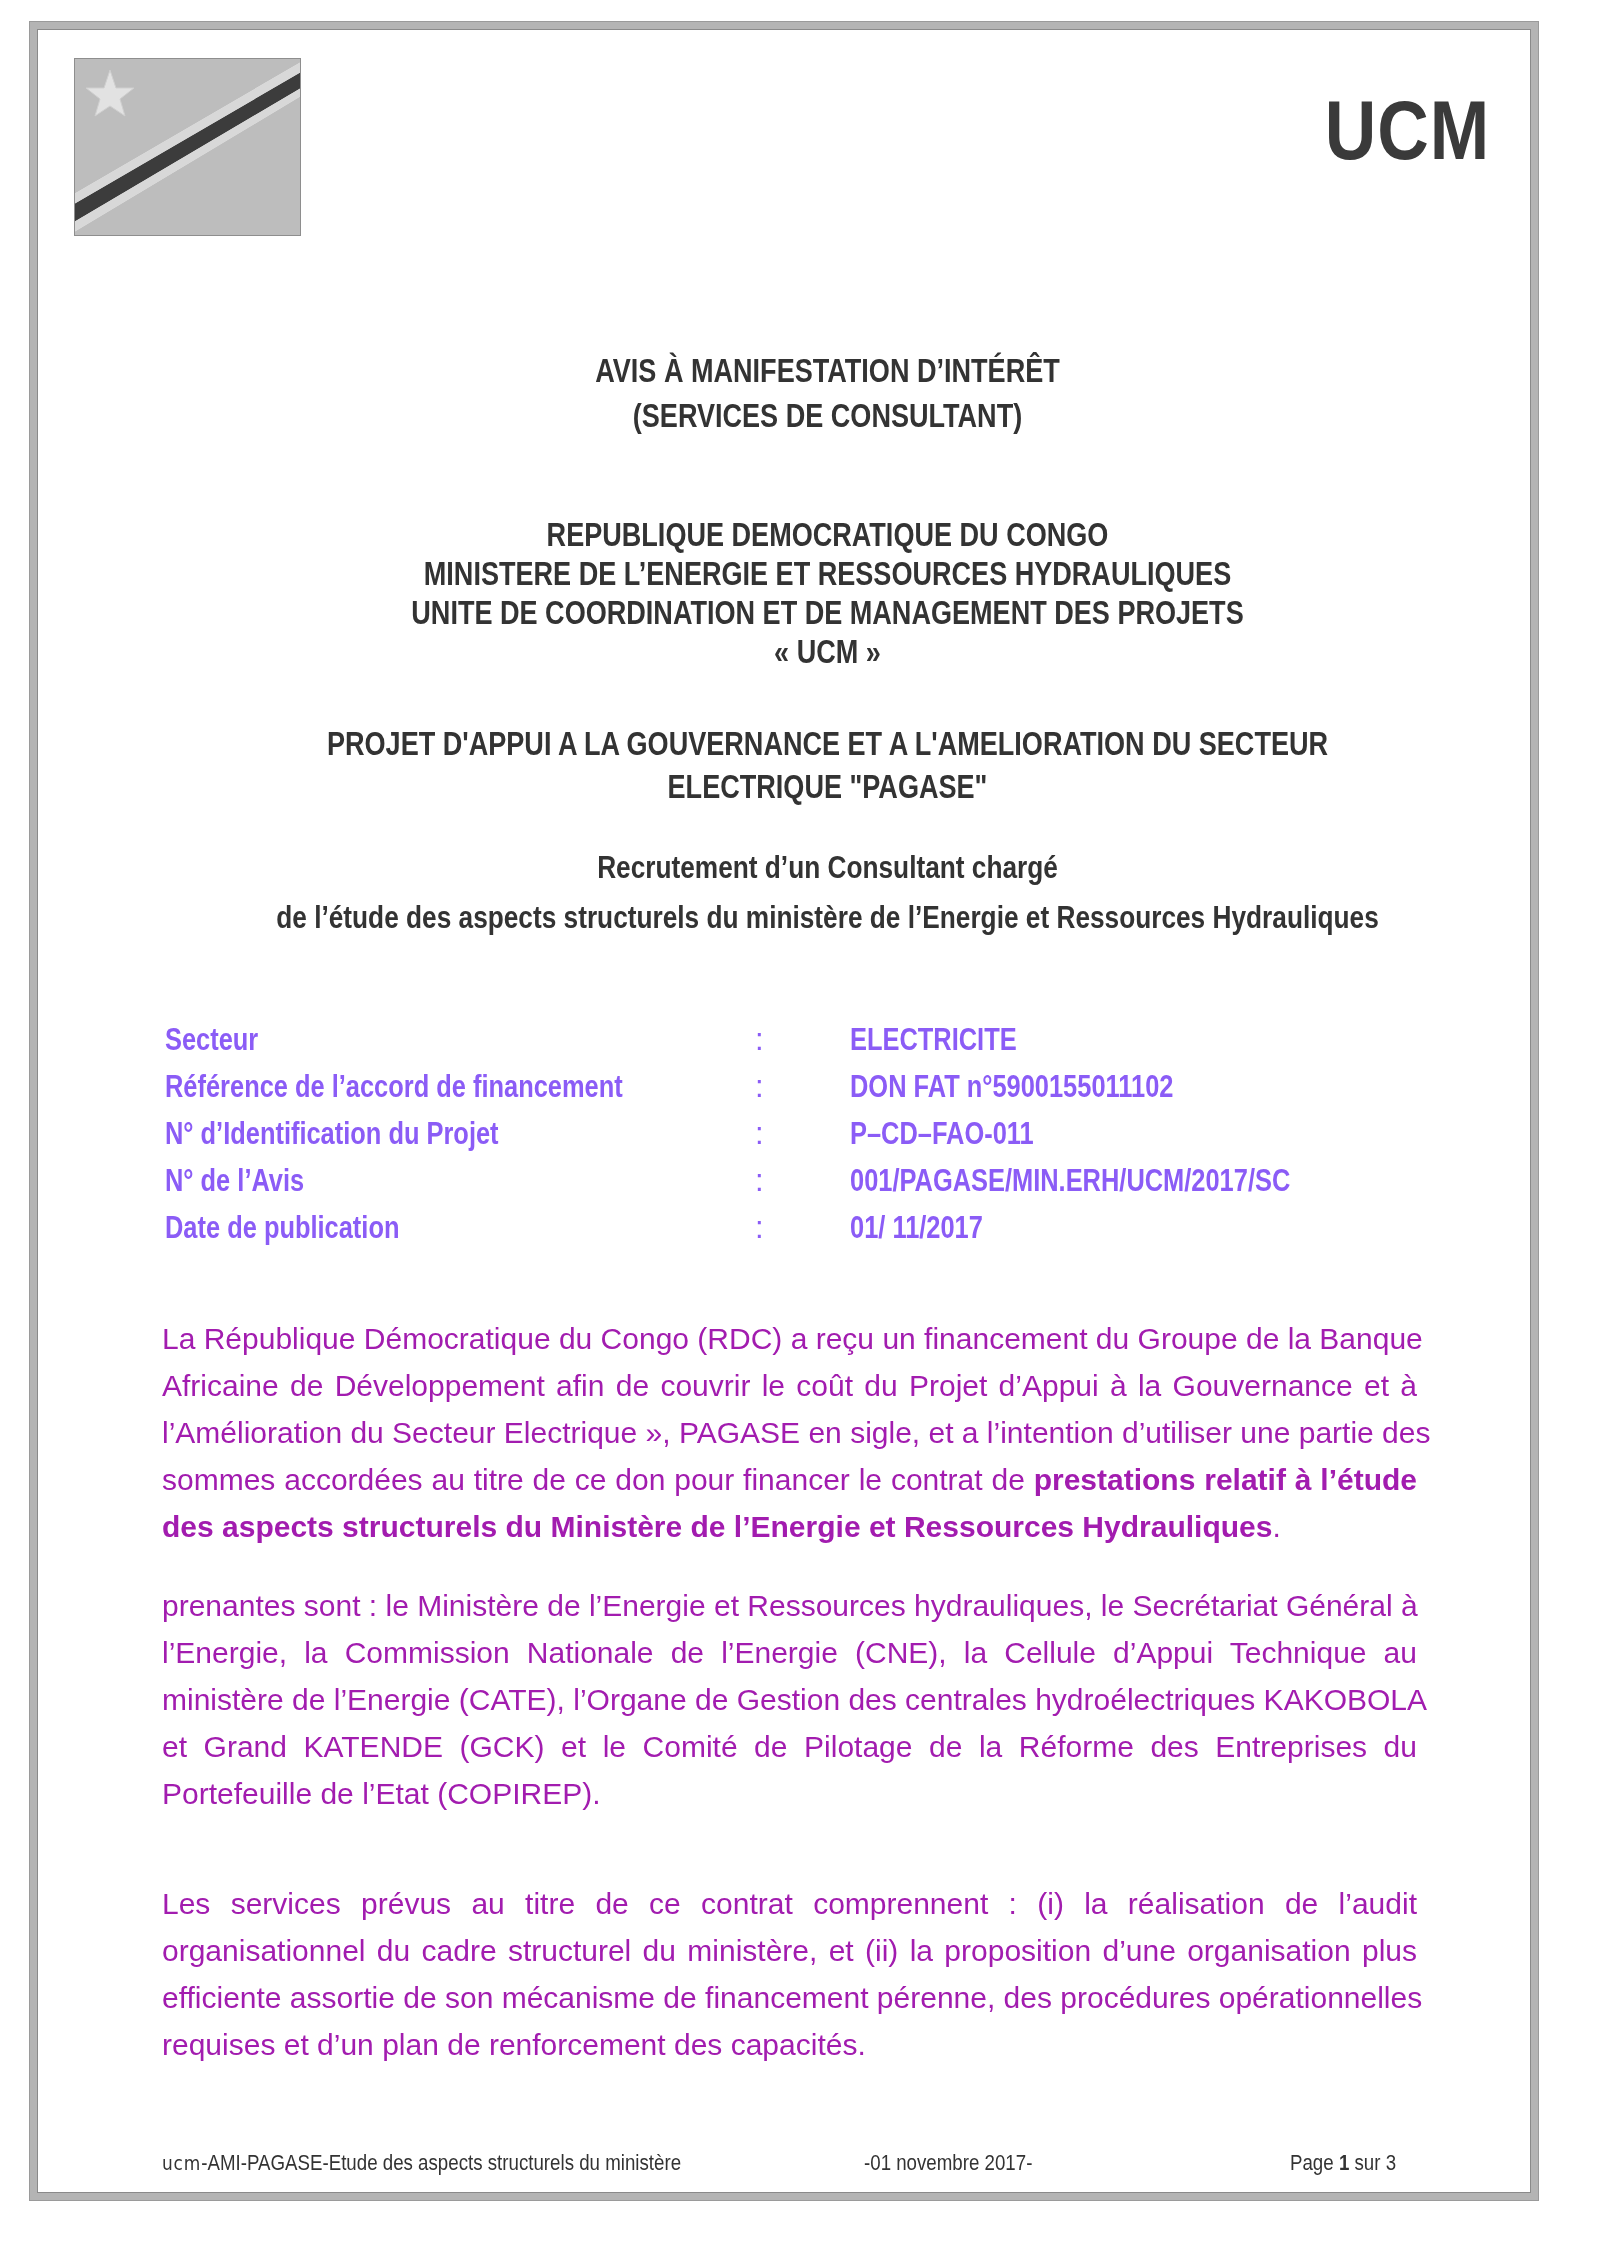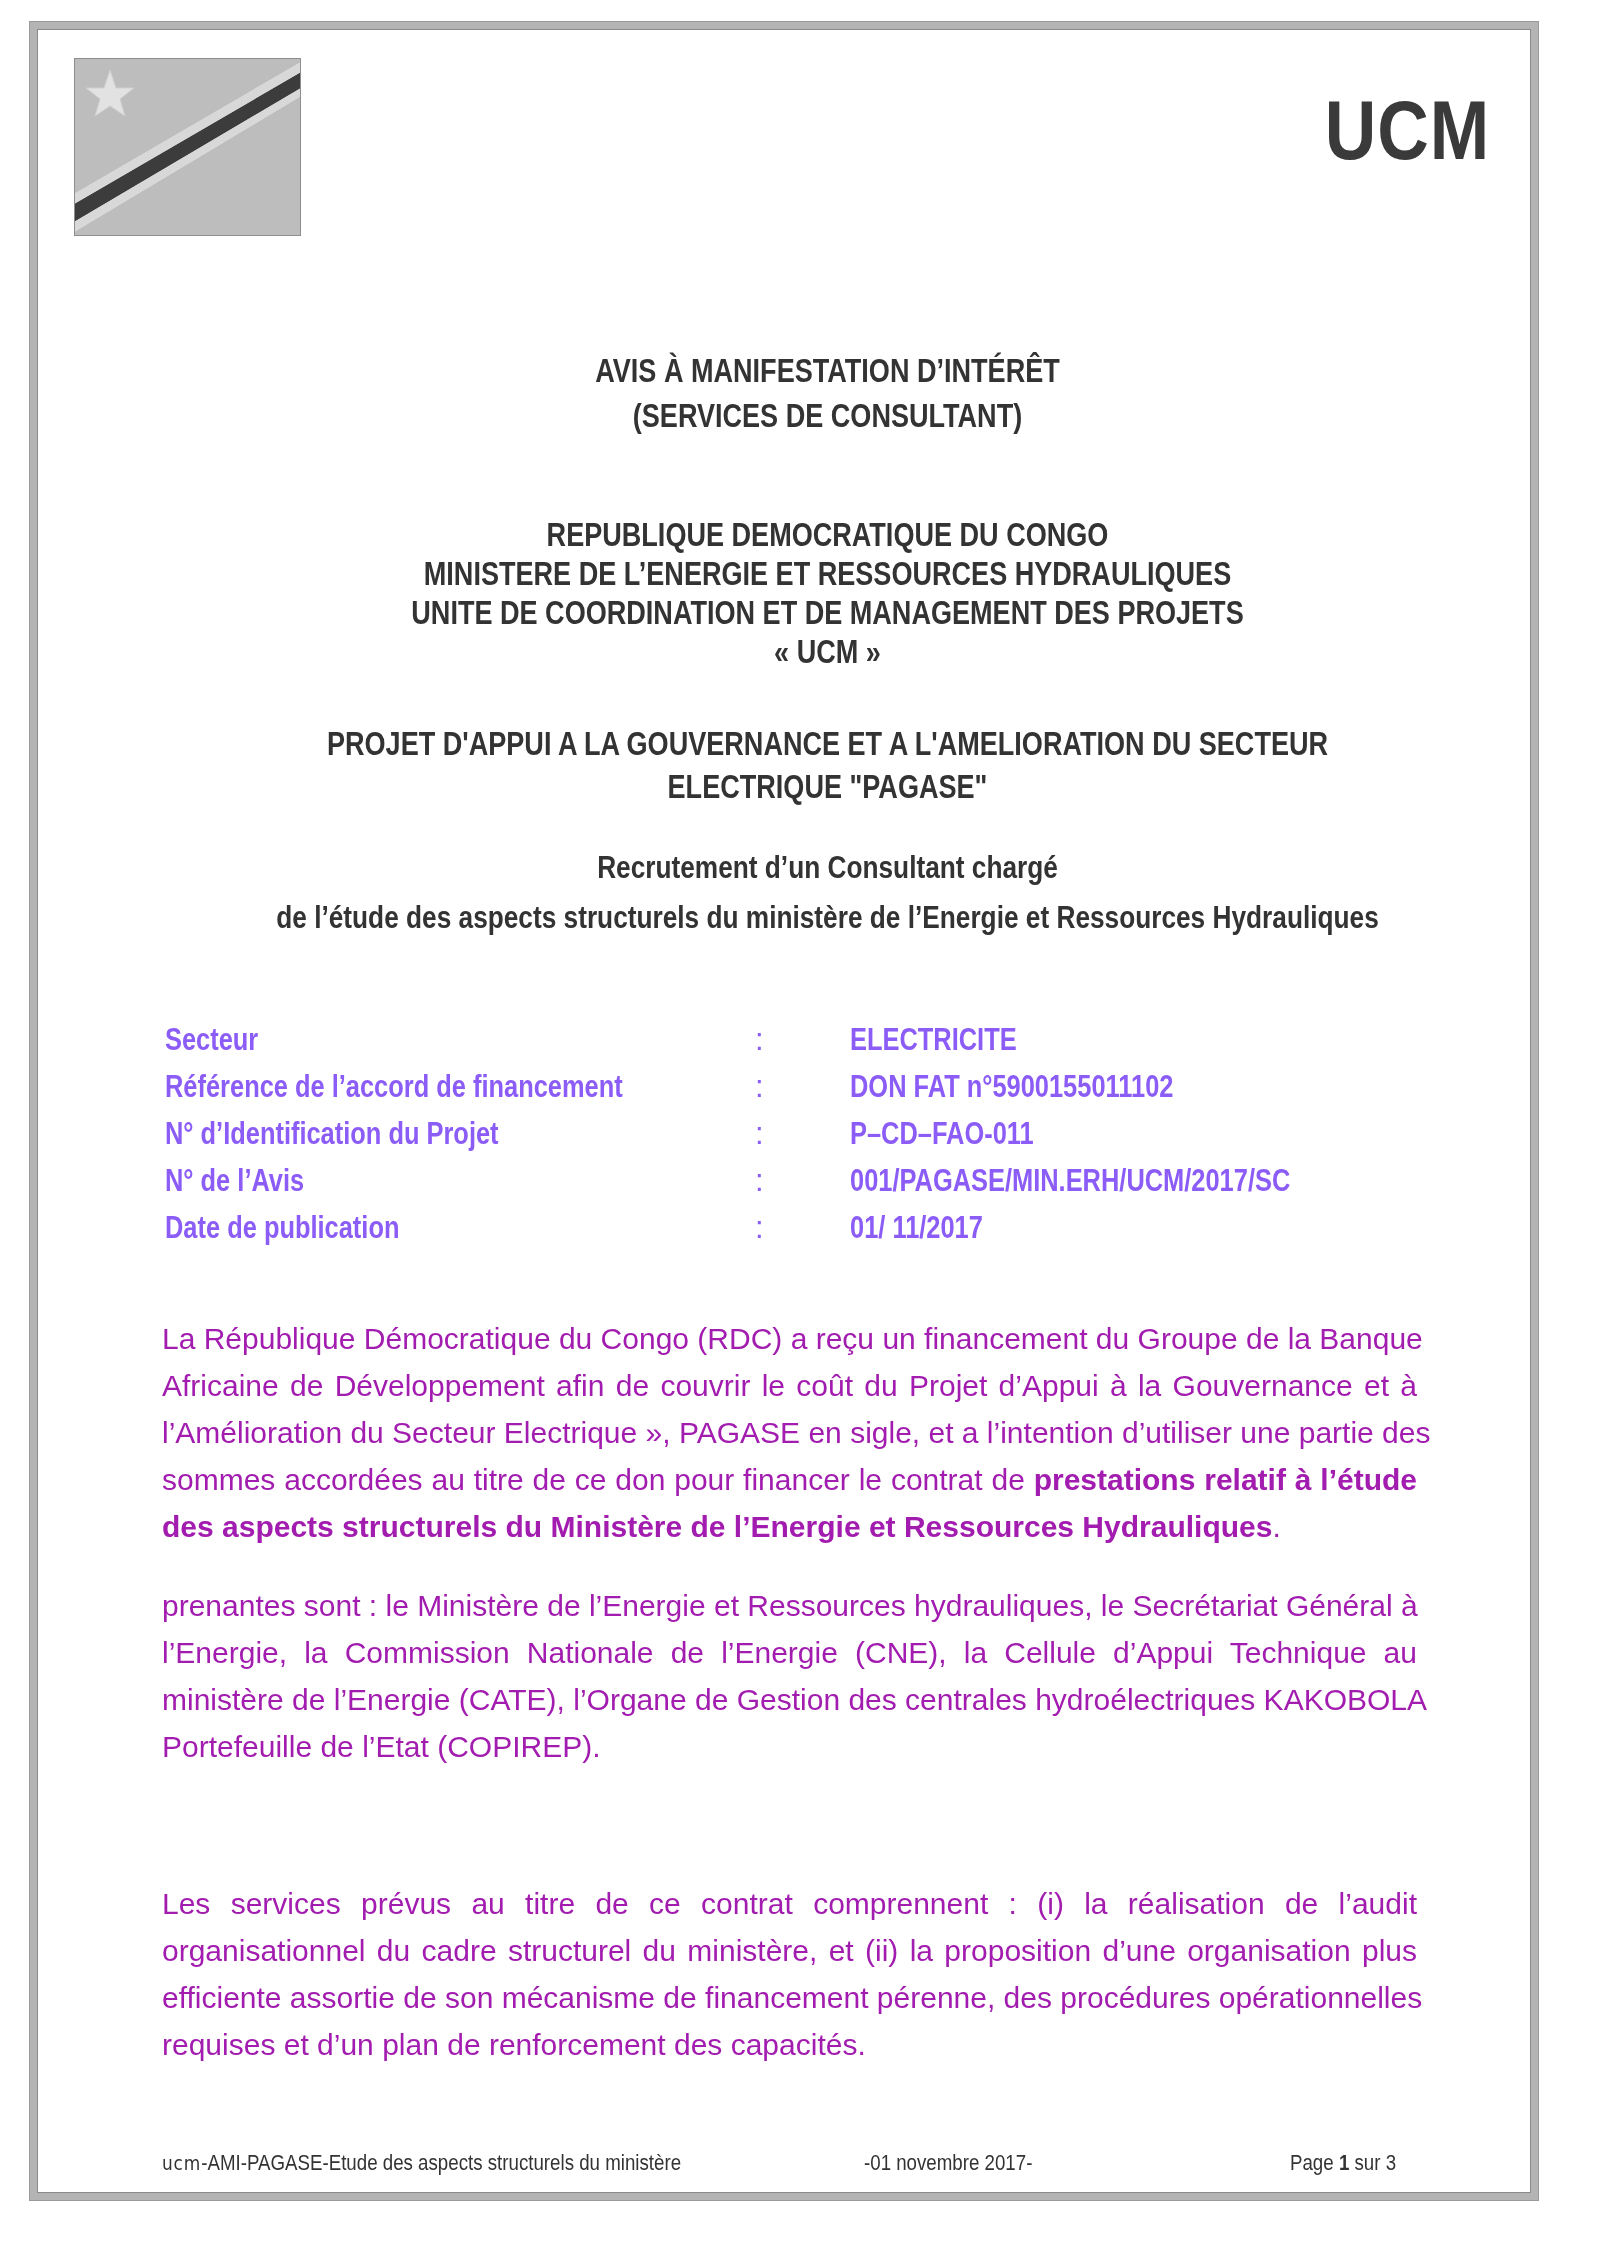--- a/index.html
+++ b/index.html
@@ -227,20 +227,21 @@
   <span class="line">Africaine de Développement afin de couvrir le coût du Projet d’Appui à la Gouvernance et à</span>
   <span class="line">l’Amélioration du Secteur Electrique », PAGASE en sigle, et a l’intention d’utiliser une partie des</span>
   <span class="line"><span>sommes accordées au titre de ce don pour financer le contrat de </span><span class="bold">prestations relatif à l’étude</span></span>
   <span class="line last"><span class="bold">des aspects structurels du Ministère de l’Energie et Ressources Hydrauliques</span><span>.</span></span>
 </div>
 
 <div class="para para-2">
   <span class="line">prenantes sont : le Ministère de l’Energie et Ressources hydrauliques, le Secrétariat Général à</span>
   <span class="line">l’Energie, la Commission Nationale de l’Energie  (CNE), la Cellule d’Appui Technique au</span>
   <span class="line">ministère de l’Energie (CATE), l’Organe de Gestion des centrales hydroélectriques KAKOBOLA</span>
+  <span class="line">et Grand KATENDE (GCK) et le Comité de Pilotage de la Réforme des Entreprises du</span>
   <span class="line last">Portefeuille de l’Etat (COPIREP).</span>
 </div>
 
 <div class="para para-3">
   <span class="line">Les services prévus au titre de ce contrat comprennent : (i) la réalisation de l’audit</span>
   <span class="line">organisationnel du cadre structurel du ministère, et (ii) la proposition d’une organisation plus</span>
   <span class="line">efficiente assortie de son mécanisme de financement pérenne, des procédures opérationnelles</span>
   <span class="line last">requises et d’un plan de renforcement des capacités.</span>
 </div>
 

